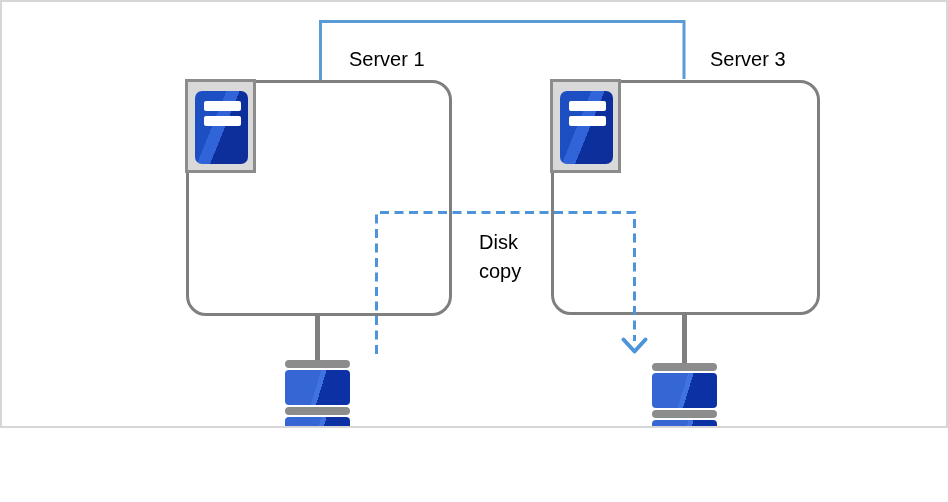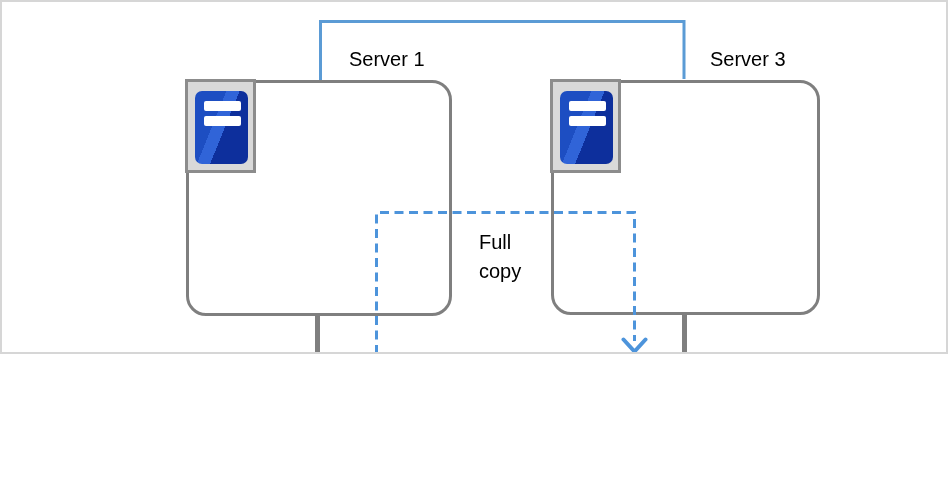--- a/index.html
+++ b/index.html
@@ -1,19 +1,19 @@
 <!DOCTYPE html>
 <html><head>
 <meta charset="utf-8">
 <style>
   html, body { margin: 0; padding: 0; background: #ffffff; }
   .canvas {
     position: relative;
     width: 948px;
-    height: 354px;
+    height: 428px;
     background: #ffffff;
     border: 2px solid #d6d6d6;
     box-sizing: border-box;
     overflow: hidden;
     font-family: "Liberation Sans", sans-serif;
     color: #000000;
   }
 
   
   svg.links {
@@ -162,15 +162,15 @@
   </div>
 
   <svg class="links" width="948" height="502" viewBox="0 0 948 502">
     <path class="solid-link" d="M318.5 78 L318.5 19.5 L682 19.5 L682 77"></path>
     <path class="dashed-link" d="M374.5 352 L374.5 210.5 L632.5 210.5 L632.5 339"></path>
     <path class="arrowhead" d="M621.5 337.5 L632.5 349.5 L643.5 337.5"></path>
   </svg>
 
   <div class="label server1-label">Server 1</div>
   <div class="label server2-label">Server 3</div>
-  <div class="label fullcopy-label">Full copy</div>
+  <div class="label fullcopy-label">Disk copy</div>
 
 </div>
 
 </body></html>

